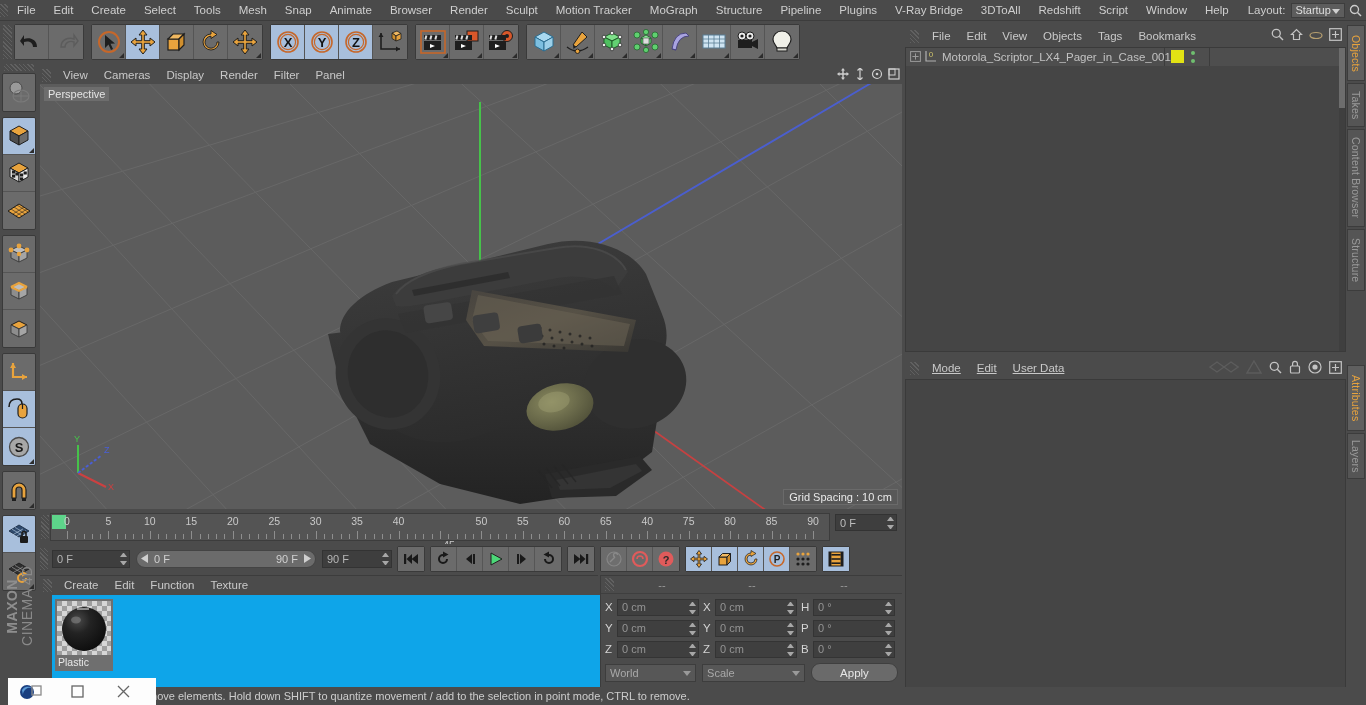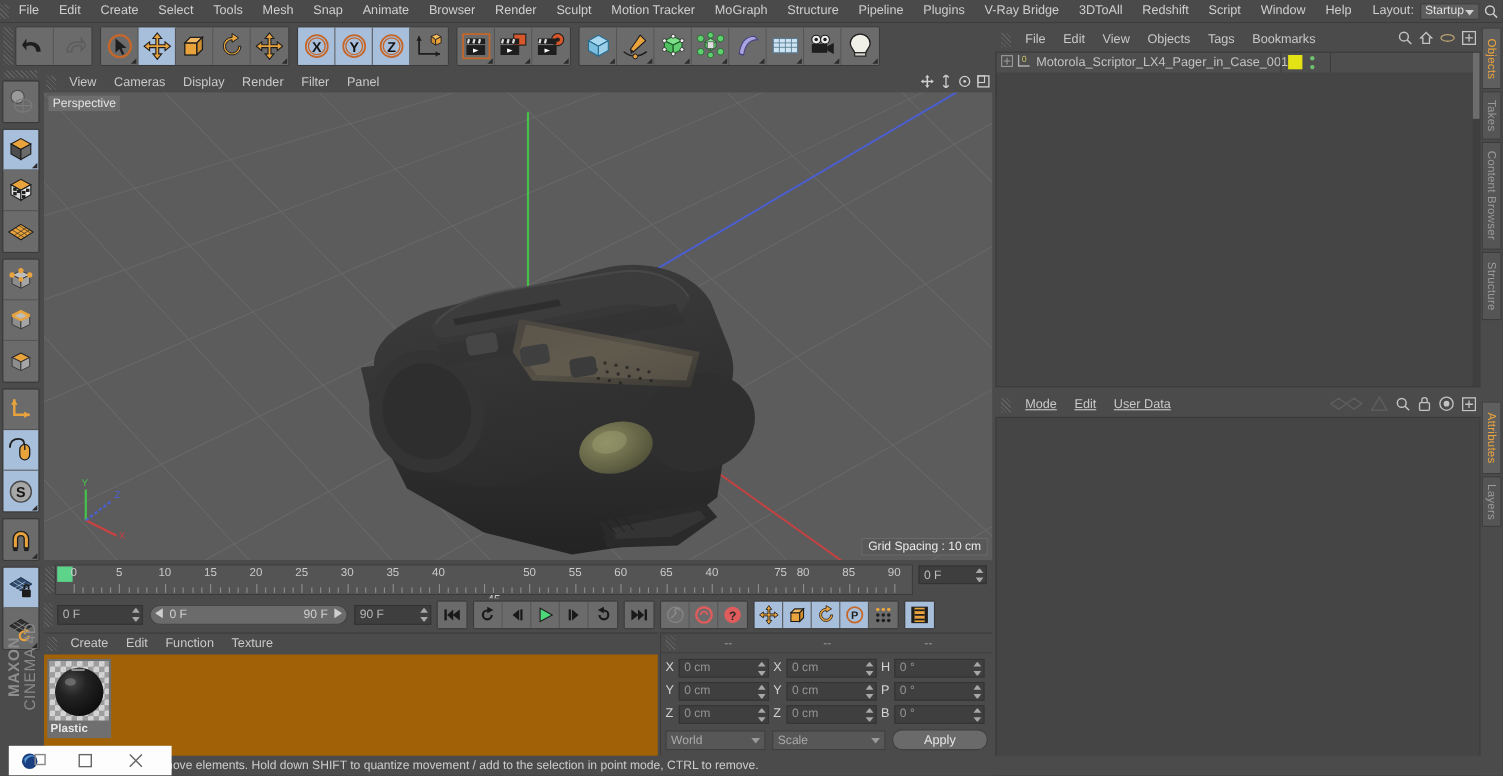--- a/index.html
+++ b/index.html
@@ -130,21 +130,21 @@
   .tp-btn:last-child { border-right: none; }
   .tp-btn.on { background: #a8bfdc; }
 
   
   .matmgr { position: absolute; left: 40px; top: 575px; width: 558px; height: 112px; background: #4b4b4b;
     border-top: 1px solid #3c3c3c; }
   .mm-header { height: 19px; display: flex; align-items: center; }
   .mm-header .hgrip { width: 9px; height: 13px; margin: 0 4px 0 3px;
     background-image: repeating-linear-gradient(45deg,#6a6a6a 0 1px,transparent 1px 3px); opacity:.7;}
   .mm-header .mi { padding: 0 8px; font-size: 11.5px; line-height: 19px; color:#c9c9c9; }
-  .mm-body { position: absolute; left:0; top: 19px; width: 558px; height: 93px; background: #a16207; font-weight: bold; }
+  .mm-body { position: absolute; left:12px; top: 19px; width: 558px; height: 93px; background: #0ea5e9; }
   .mat-tile { position: absolute; left: 3px; top: 4px; width: 58px; height: 72px; background: #6f6f6f; padding: 2px; }
   .mat-swatch { width: 54px; height: 54px;
     background-image:
       linear-gradient(45deg,#d6d6d6 25%,transparent 25%,transparent 75%,#d6d6d6 75%),
       linear-gradient(45deg,#d6d6d6 25%,#9e9e9e 25%,#9e9e9e 75%,#d6d6d6 75%);
     background-size: 10px 10px; background-position: 0 0, 5px 5px;
     display:flex; align-items:center; justify-content:center; position: relative; }
   .mat-name { font-size: 10.5px; color: #e8e8e8; text-align: left; padding-left: 1px; line-height: 14px; }
 
   
@@ -880,21 +880,21 @@
         <div class="tl-tick-lbl" style="left: 223.222px;">25</div>
         <div class="tl-tick-lbl" style="left: 264.667px;">30</div>
         <div class="tl-tick-lbl" style="left: 306.111px;">35</div>
         <div class="tl-tick-lbl" style="left: 347.556px;">40</div>
         <div class="tl-tick-lbl" style="left: 398px; margin-top: 24px;">45</div>
         <div class="tl-tick-lbl" style="left: 430.444px;">50</div>
         <div class="tl-tick-lbl" style="left: 471.889px;">55</div>
         <div class="tl-tick-lbl" style="left: 513.333px;">60</div>
         <div class="tl-tick-lbl" style="left: 554.778px;">65</div>
         <div class="tl-tick-lbl" style="left: 596.222px;">40</div>
-        <div class="tl-tick-lbl" style="left: 637.667px; margin-left: 21px;">75</div>
+        <div class="tl-tick-lbl" style="left: 637.667px;">75</div>
         <div class="tl-tick-lbl" style="left: 679.111px;">80</div>
         <div class="tl-tick-lbl" style="left: 720.556px;">85</div>
         <div class="tl-tick-lbl" style="left: 762px;">90</div>
       </div>
     <div class="tl-field">
       <span>0 F</span>
       <span class="spin">
           <i class="up"></i>
           <i class="dn"></i>
         </span>

